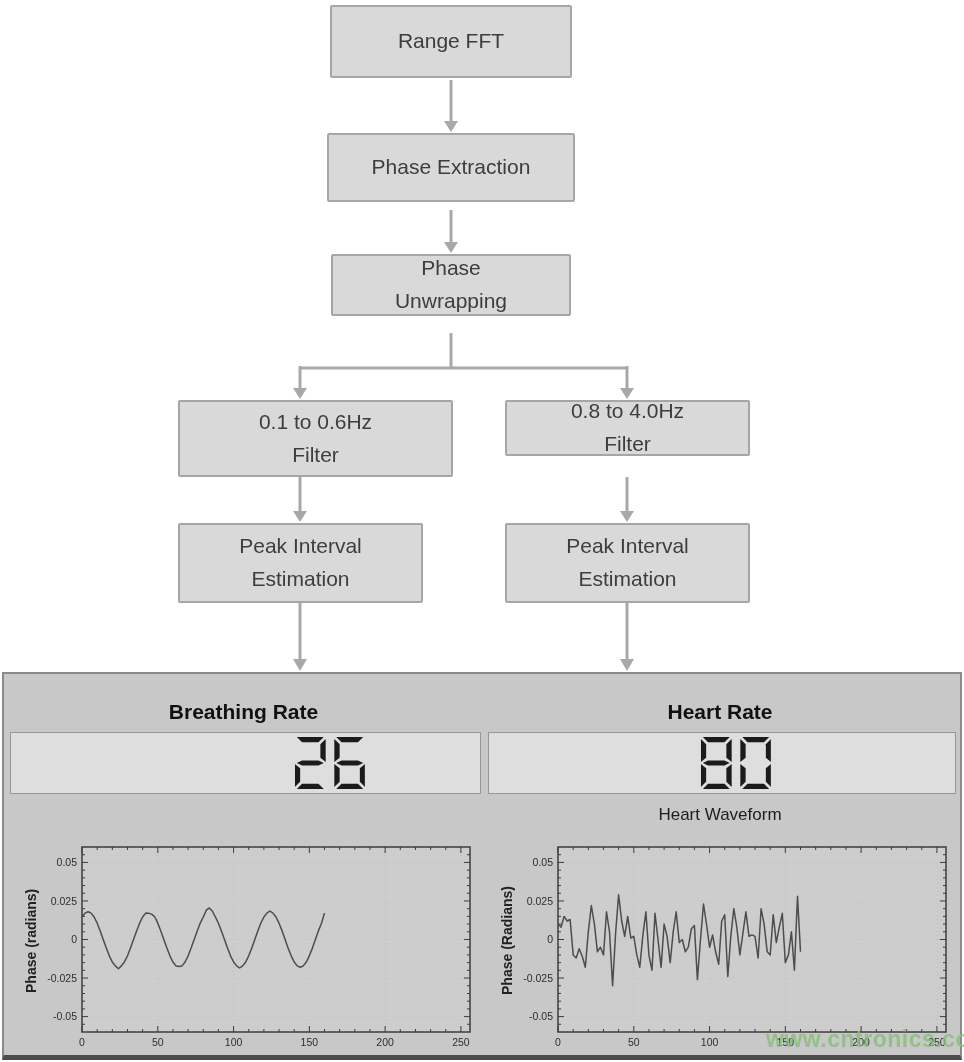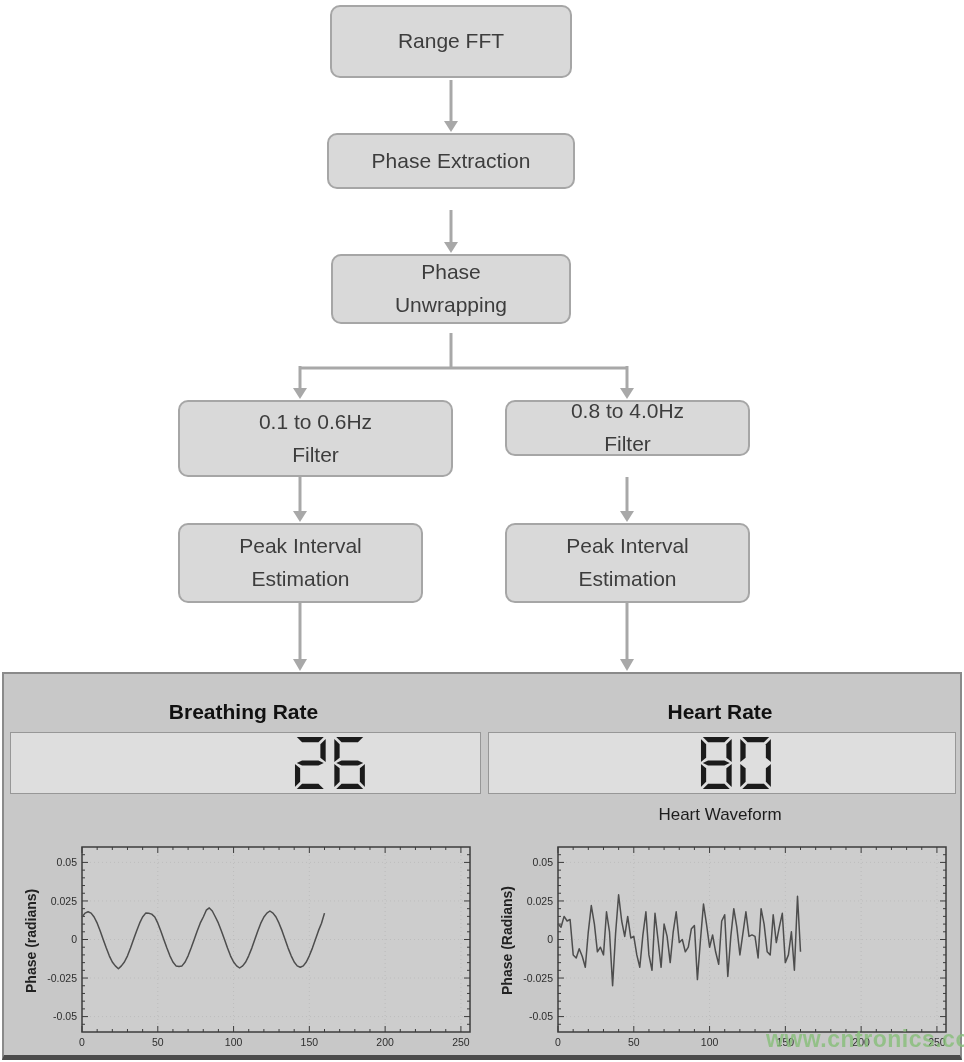--- a/index.html
+++ b/index.html
@@ -3,21 +3,21 @@
 <meta charset="utf-8">
 <style>
   html,body{margin:0;padding:0;}
   body{
     width:964px;height:1062px;position:relative;background:#ffffff;
     font-family:"Liberation Sans",sans-serif;overflow:hidden;
   }
   
   .fc-box{
     position:absolute;box-sizing:border-box;
-    background:#d9d9d9;border:2px solid #a6a6a6;border-radius:10px;
+    background:#d9d9d9;border:2px solid #a6a6a6;border-radius:2px;
     display:flex;flex-direction:column;align-items:center;justify-content:center;
     color:#3d3d3d;font-size:21px;line-height:1.55;text-align:center;
   }
   #fc-arrows{position:absolute;left:0;top:0;}
   
   .panel{
     position:absolute;left:2px;top:672px;width:960px;height:388px;box-sizing:border-box;
     background:#c8c8c8;border:2px solid #8a8a8a;border-bottom:5px solid #4b4b4b;
   }
   .col-title{
@@ -58,25 +58,25 @@
     color:rgba(134,190,120,0.8);
   }
 </style>
 </head>
 <body>
 
 <div class="fc-box" style="left:330px;top:5px;width:242px;height:73px">
   <span>Range FFT</span>
 </div>
 
-<div class="fc-box" style="left:327px;top:133px;width:248px;height:56px">
+<div class="fc-box" style="left:327px;top:133px;width:248px;height:69px">
   <span>Phase Extraction</span>
 </div>
 
-<div class="fc-box" style="left:331px;top:254px;width:240px;height:70px">
+<div class="fc-box" style="left:331px;top:254px;width:240px;height:62px">
   <span>Phase</span>
   <span>Unwrapping</span>
 </div>
 
 <div class="fc-box" style="left:178px;top:400px;width:275px;height:77px">
   <span>0.1 to 0.6Hz</span>
   <span>Filter</span>
 </div>
 
 <div class="fc-box" style="left:505px;top:400px;width:245px;height:56px">

